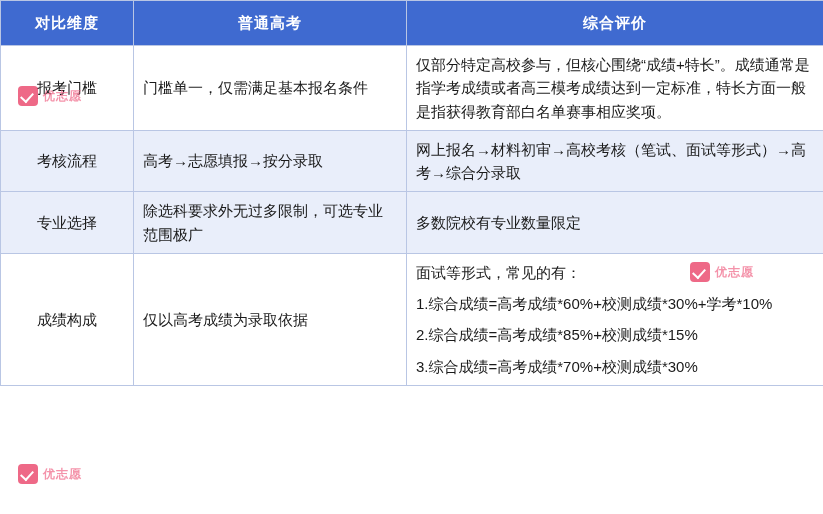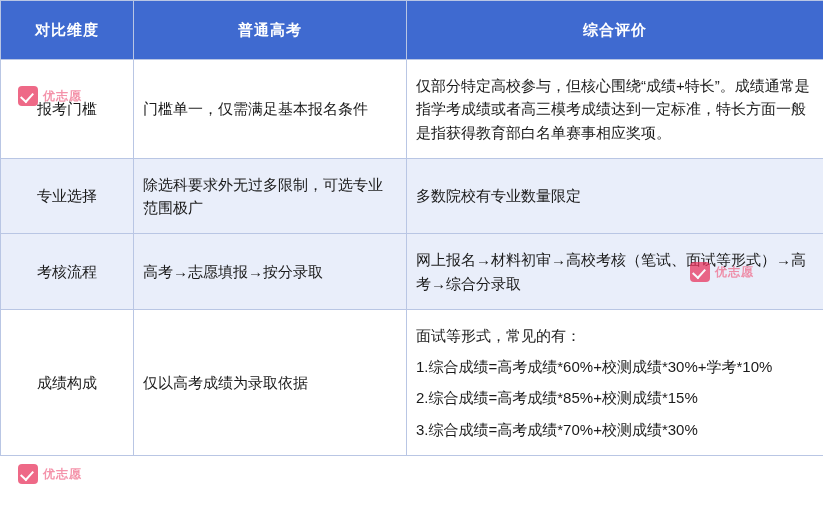--- a/index.html
+++ b/index.html
@@ -27,21 +27,21 @@
     position: relative;
     z-index: 2;
   }
   table.cmp col.c1 { width: 133px; }
   table.cmp col.c2 { width: 273px; }
   table.cmp col.c3 { width: 417px; }
 
   table.cmp th, table.cmp td {
     border: 1px solid #b9c6e4;
     vertical-align: middle;
-    padding: 14px 9px;
+    padding: 7px 9px;
     font-size: 15px;
     line-height: 1.55;
     background-clip: padding-box;
   }
   thead th {
     background: #3f6ad0;
     color: #ffffff;
     font-weight: bold;
     font-size: 16.5px;
     text-align: center;
@@ -122,36 +122,36 @@
         <td class="label">报考门槛</td>
         <td>
           <p>门槛单一，仅需满足基本报名条件</p>
         </td>
         <td>
           <p>仅部分特定高校参与，但核心围绕“成绩+特长”。成绩通常是指学考成绩或者高三模考成绩达到一定标准，特长方面一般是指获得教育部白名单赛事相应奖项。</p>
         </td>
       </tr>
 
       <tr class="even">
+        <td class="label">考核流程</td>
+        <td>
+          <p>高考→志愿填报→按分录取</p>
+        </td>
+        <td>
+          <p>网上报名→材料初审→高校考核（笔试、面试等形式）→高考→综合分录取</p>
+        </td>
+      </tr>
+
+      <tr class="even">
         <td class="label">专业选择</td>
         <td>
           <p>除选科要求外无过多限制，可选专业范围极广</p>
         </td>
         <td>
           <p>多数院校有专业数量限定</p>
-        </td>
-      </tr>
-
-      <tr class="even">
-        <td class="label">考核流程</td>
-        <td>
-          <p>高考→志愿填报→按分录取</p>
-        </td>
-        <td>
-          <p>网上报名→材料初审→高校考核（笔试、面试等形式）→高考→综合分录取</p>
         </td>
       </tr>
 
       <tr class="odd">
         <td class="label">成绩构成</td>
         <td>
           <p>仅以高考成绩为录取依据</p>
         </td>
         <td>
           <p>面试等形式，常见的有：</p>

